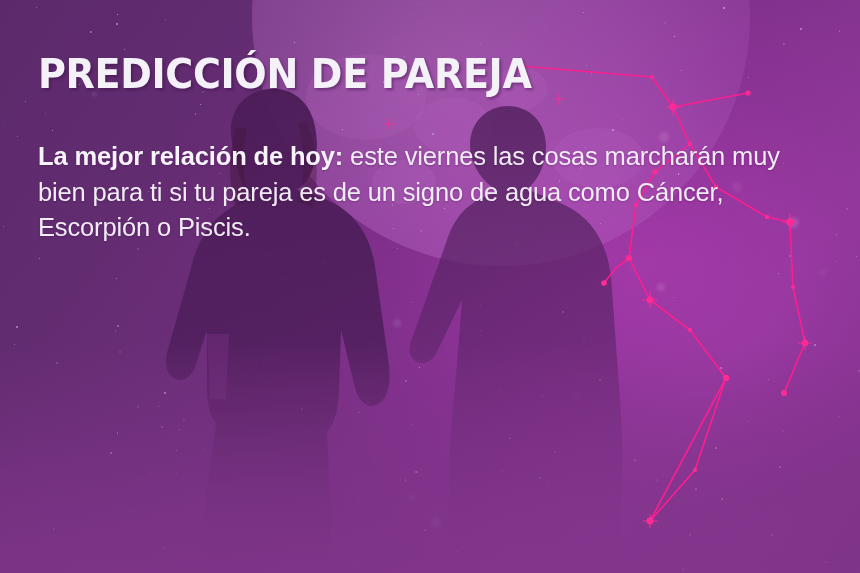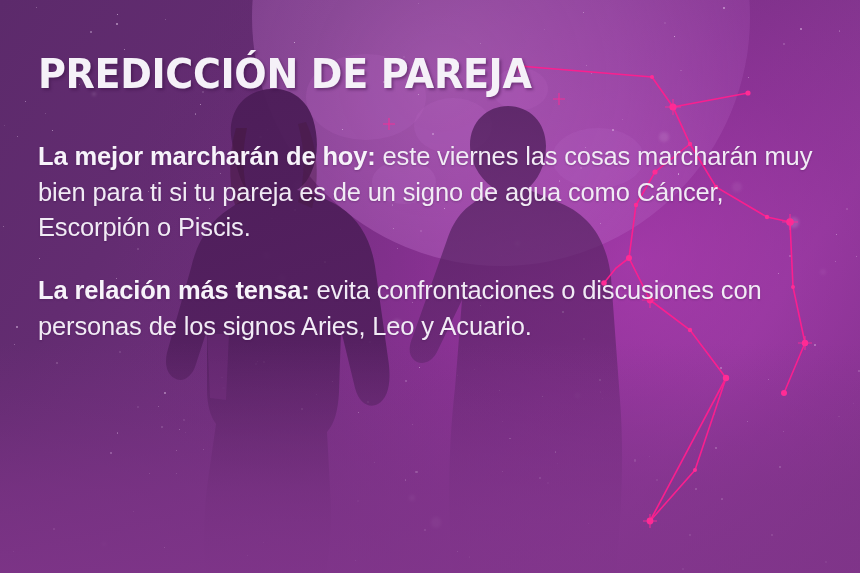--- a/index.html
+++ b/index.html
@@ -451,22 +451,19 @@
   </svg>
 
   <div class="content">
 
 
     <h1 class="title">PREDICCIÓN DE PAREJA</h1>
 
     <div class="body-block">
 
       <p class="para">
-        <b>La mejor marcharán de hoy:</b><span> este viernes las cosas marcharán muy bien para ti si tu pareja es de un signo de agua como Cáncer, Escorpión o Piscis.</span>
+        <b>La mejor relación de hoy:</b><span> este viernes las cosas marcharán muy bien para ti si tu pareja es de un signo de agua como Cáncer, Escorpión o Piscis.</span>
       </p>
 
-      <p class="para">
-        <b>La relación más tensa:</b><span> evita confrontaciones o discusiones con personas de los signos Aries, Leo y Acuario.</span>
-      </p>
 
     </div>
   </div>
 </div>
 
 </body></html>

